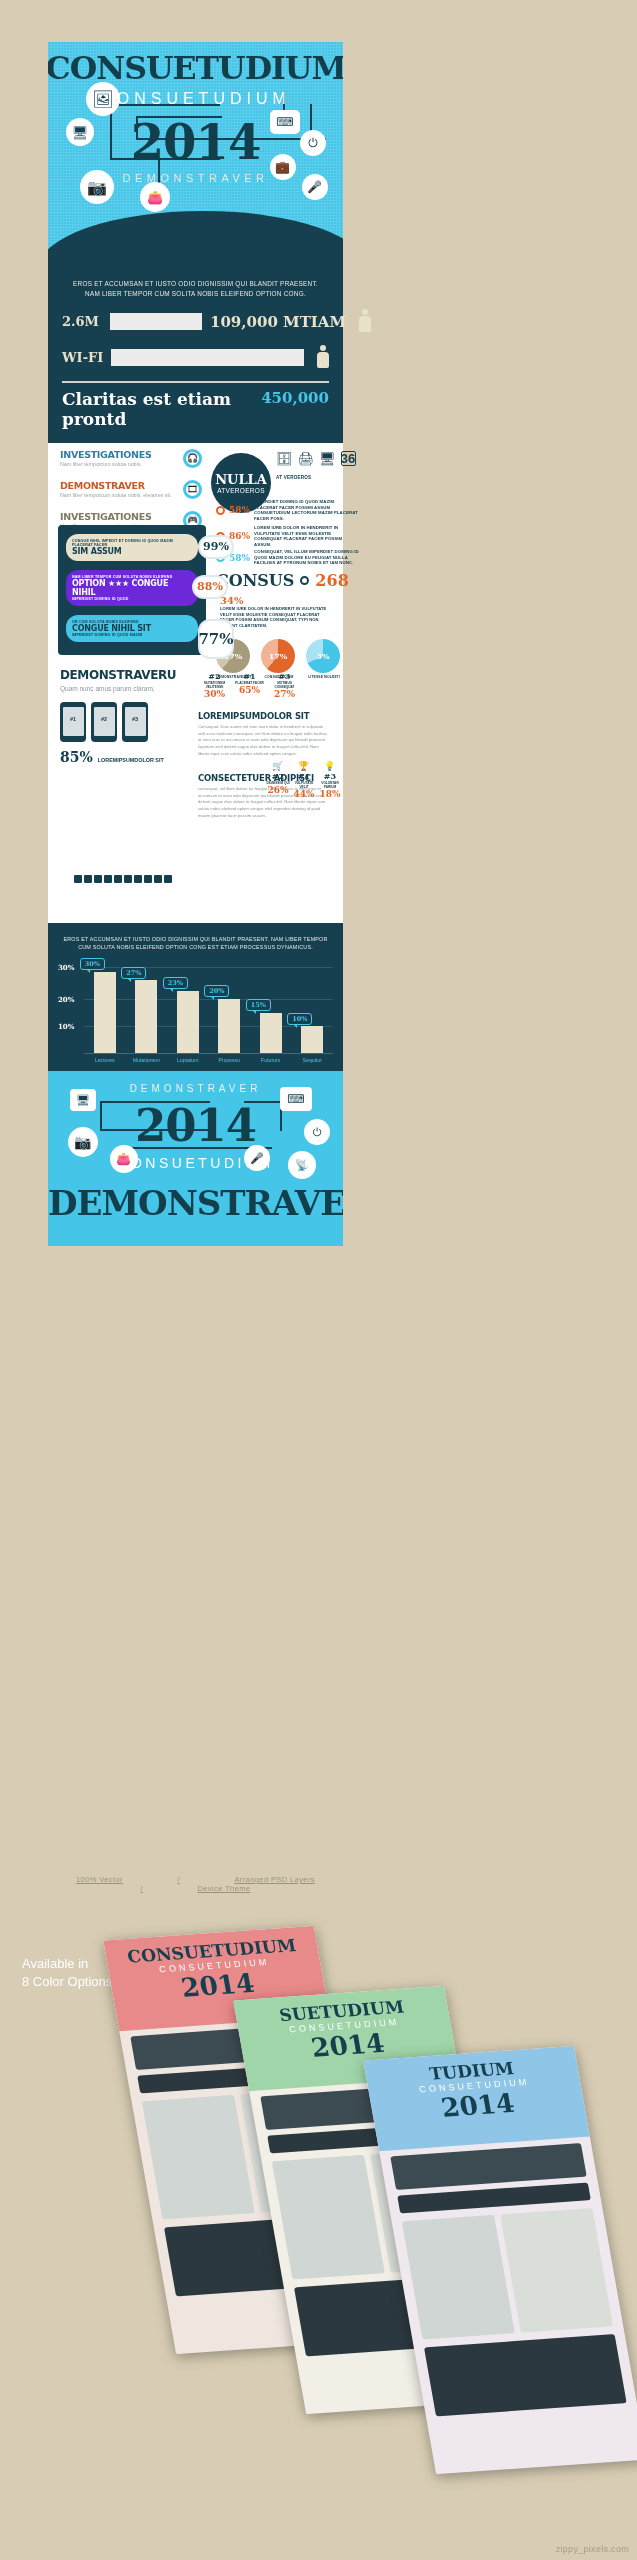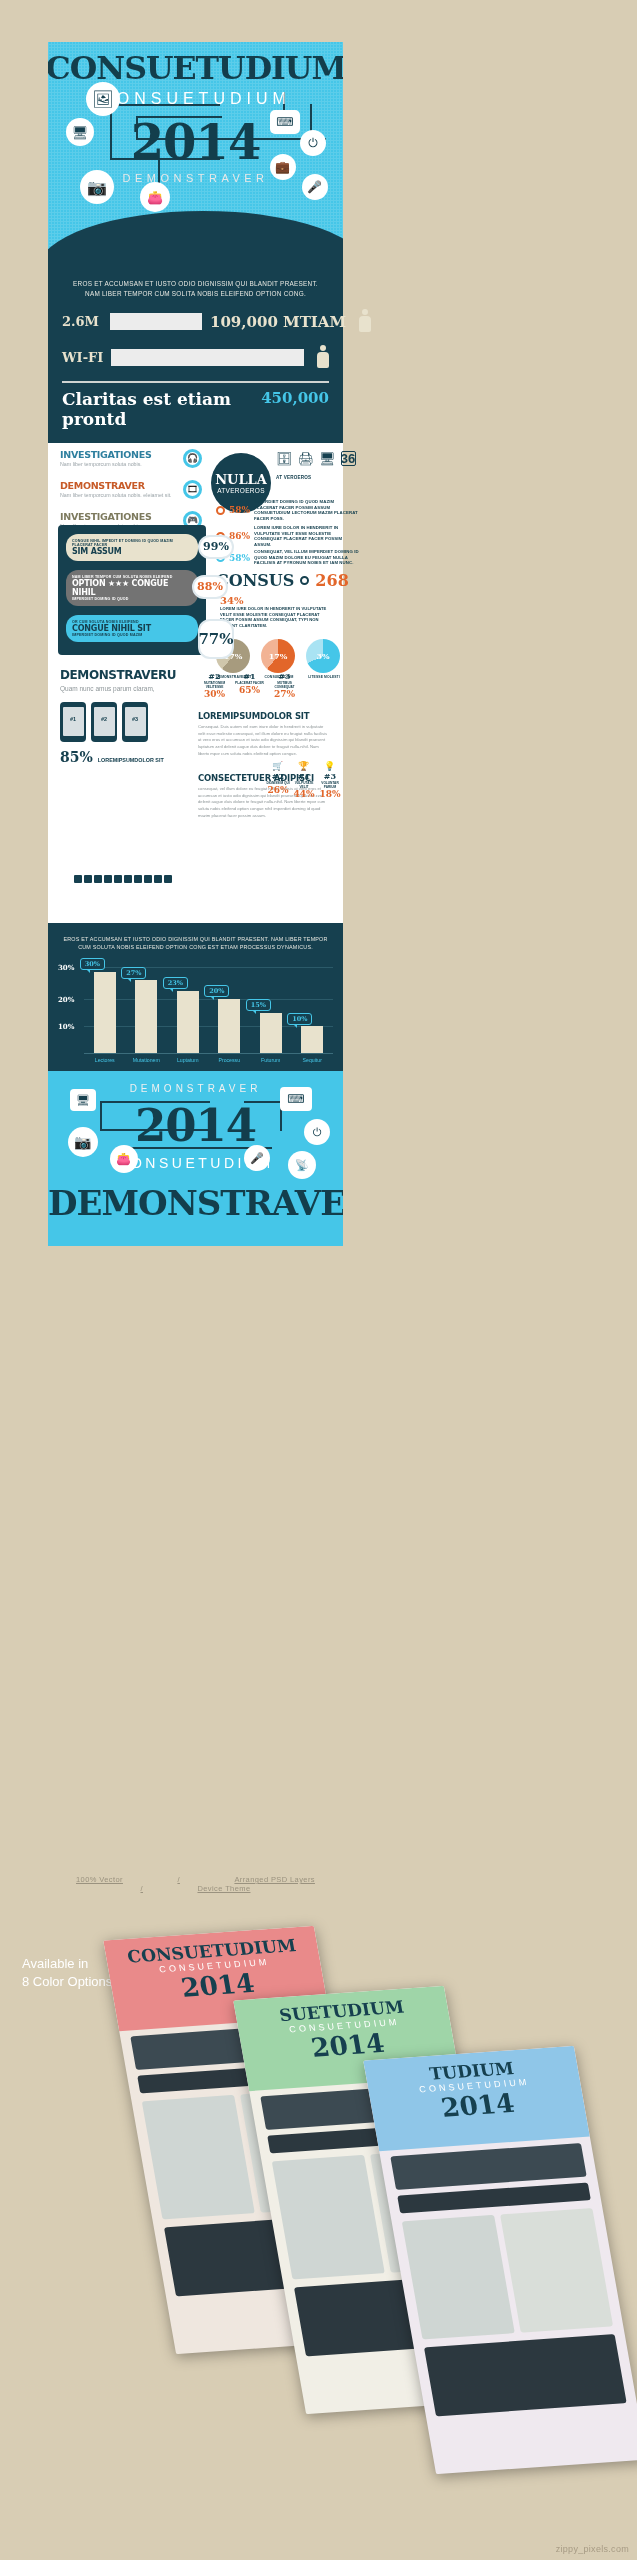--- a/index.html
+++ b/index.html
@@ -309,21 +309,21 @@
         </div>
         <div class="cap">LITESSE MOLESTI</div>
       </div>
     </div>
 
     <div class="devbox">
       <div class="dchip" style="background:#e8e2cd;color:#16404f;">
         <div class="a">CONGUE NIHIL IMPEDIT ET DOMING ID QUOD MAZIM PLACERAT FACER</div>
         <div class="b">SIM ASSUM</div>
       </div>
-      <div class="dchip" style="background:#737373;color:#fff;">
+      <div class="dchip" style="background:#6d28d9;color:#fff;">
         <div class="a">NAM LIBER TEMPOR CUM SOLUTA NOBIS ELEIFEND</div>
         <div class="b">OPTION ★★★ CONGUE NIHIL</div>
         <div class="c">IMPERDIET DOMING ID QUOD</div>
       </div>
       <div class="dchip" style="background:#45c6e8;color:#16404f;">
         <div class="a">OR CUM SOLUTA NOBIS ELEIFEND</div>
         <div class="b">CONGUE NIHIL SIT</div>
         <div class="c">IMPERDIET DOMING ID QUOD MAZIM</div>
       </div>
     </div>

